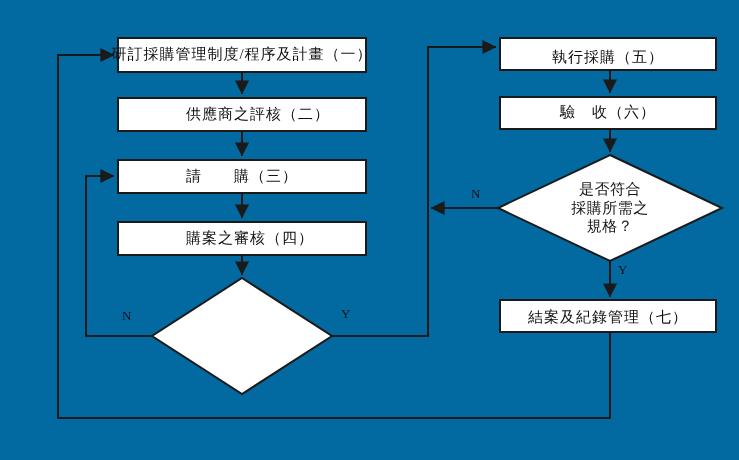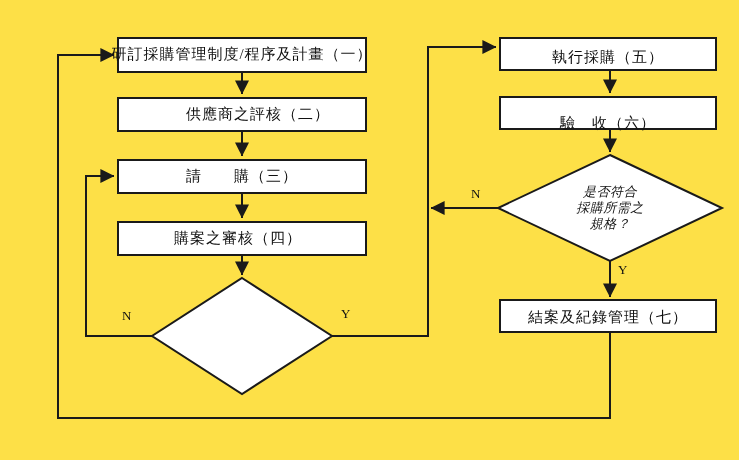--- a/index.html
+++ b/index.html
@@ -7,21 +7,21 @@
     padding: 0;
     background: #ffffff;
   }
   body {
     font-family: "Liberation Serif", "DejaVu Serif", serif;
   }
   #flowchart-root {
     position: relative;
     width: 739px;
     height: 460px;
-    background: #fde047;
+    background: #0369a1;
     overflow: hidden;
   }
   #flow-svg {
     position: absolute;
     left: 0;
     top: 0;
     width: 739px;
     height: 460px;
   }
   .node-label {
@@ -33,25 +33,24 @@
     color: #111111;
     pointer-events: none;
   }
   .box-label {
     font-size: 15px;
     letter-spacing: 1px;
     line-height: 1.15;
     white-space: pre;
   }
   .diamond-label {
-    font-size: 13px;
+    font-size: 15px;
     line-height: 1.25;
     letter-spacing: 0.5px;
     white-space: pre-line;
-    font-style: italic;
   }
   .branch-label {
     position: absolute;
     font-size: 13px;
     color: #111111;
     font-family: "Liberation Serif", "DejaVu Serif", serif;
     pointer-events: none;
   }
 </style>
 </head>
@@ -100,26 +99,26 @@
       <path d="M 610 332 L 610 418 L 58 418 L 58 55 L 113 55" marker-end="url(#arrow)"></path>
     </g>
   </svg>
 
   <div class="node-label box-label" style="left:118px; top:38px; width:248px; height:34px;">研訂採購管理制度/程序及計畫（一）</div>
 
   <div class="node-label box-label" style="left:118px; top:98px; width:248px; height:33px;margin-left:16px;">供應商之評核（二）</div>
 
   <div class="node-label box-label" style="left:118px; top:160px; width:248px; height:33px;">請　　購（三）</div>
 
-  <div class="node-label box-label" style="left:118px; top:222px; width:240px; height:33px;">購案之審核（四）</div>
+  <div class="node-label box-label" style="left:130px; top:222px; width:240px; height:33px;">購案之審核（四）</div>
 
 
   <div class="node-label box-label" style="left:500px; top:38px; width:216px; height:40px;">執行採購（五）</div>
 
-  <div class="node-label box-label" style="left:500px; top:108px; width:216px; height:32px;">驗　收（六）</div>
+  <div class="node-label box-label" style="left:500px; top:97px; width:216px; height:32px;">驗　收（六）</div>
 
   <div class="node-label diamond-label" style="left:520px; top:168px; width:180px; height:80px;">是否符合
 採購所需之
 規格？</div>
 
   <div class="node-label box-label" style="left:500px; top:300px; width:216px; height:36px;">結案及紀錄管理（七）</div>
 
   <span class="branch-label" style="left:122px; top:308px;">N</span>
 
   <span class="branch-label" style="left:341px; top:306px;">Y</span>

